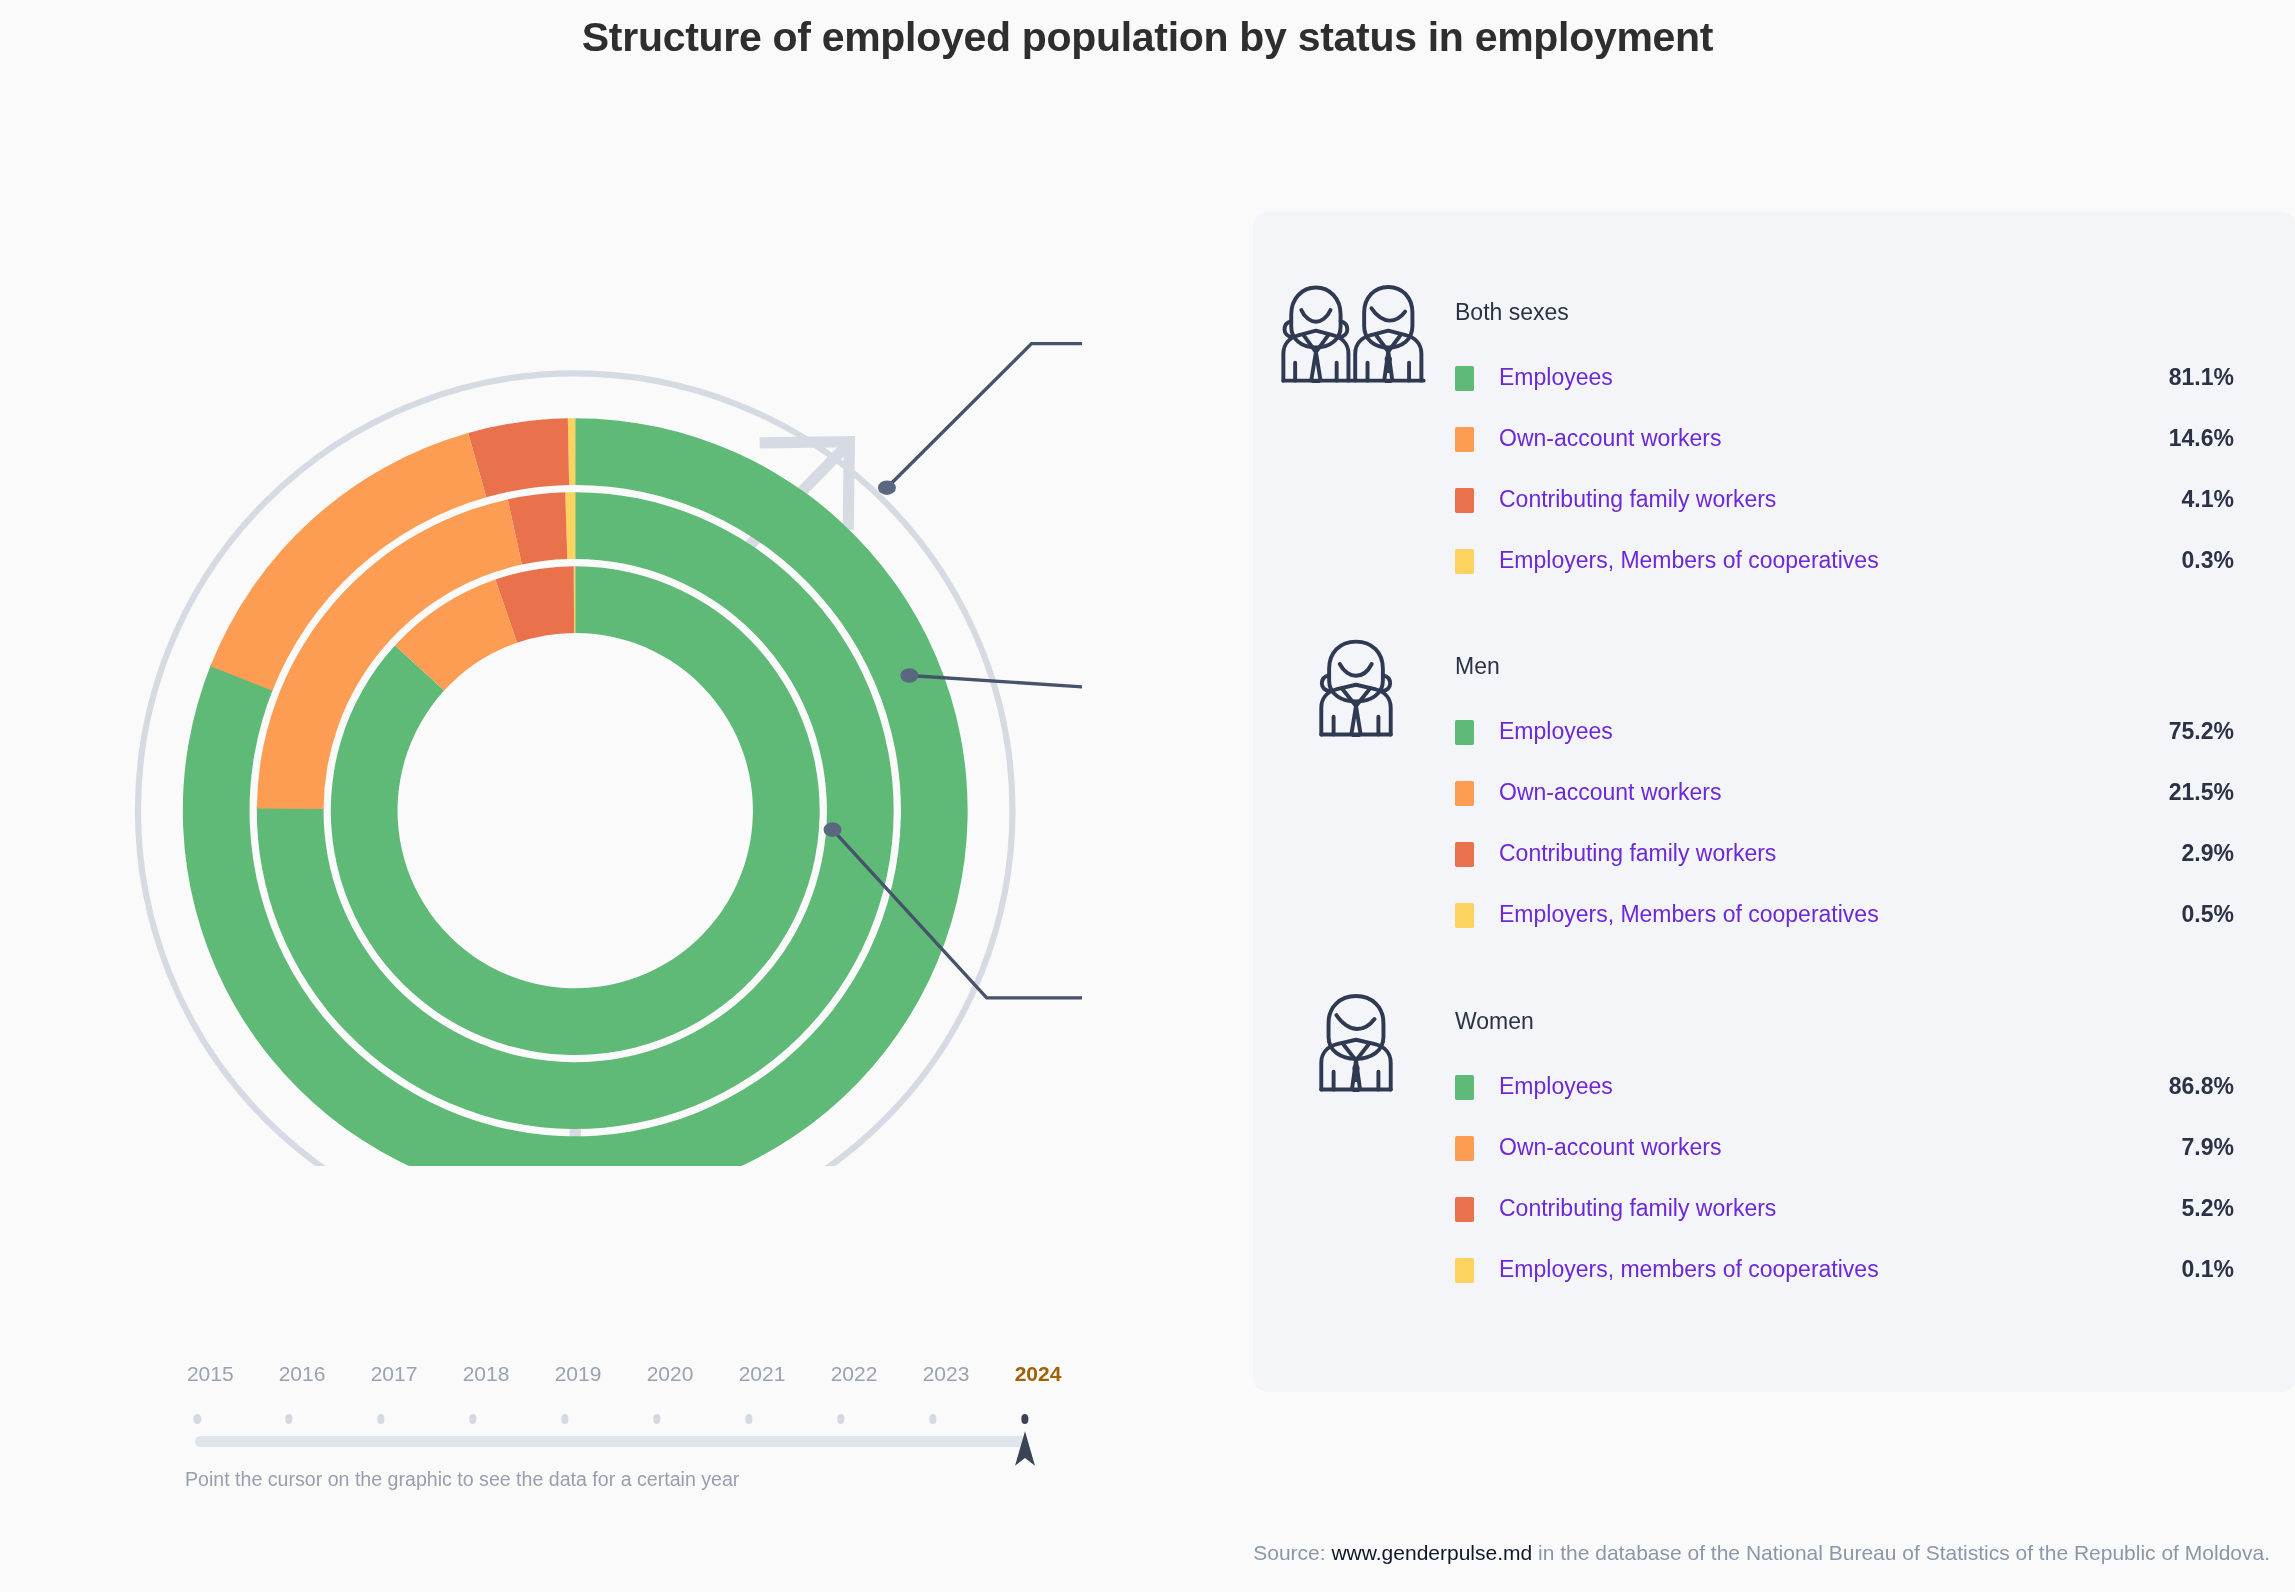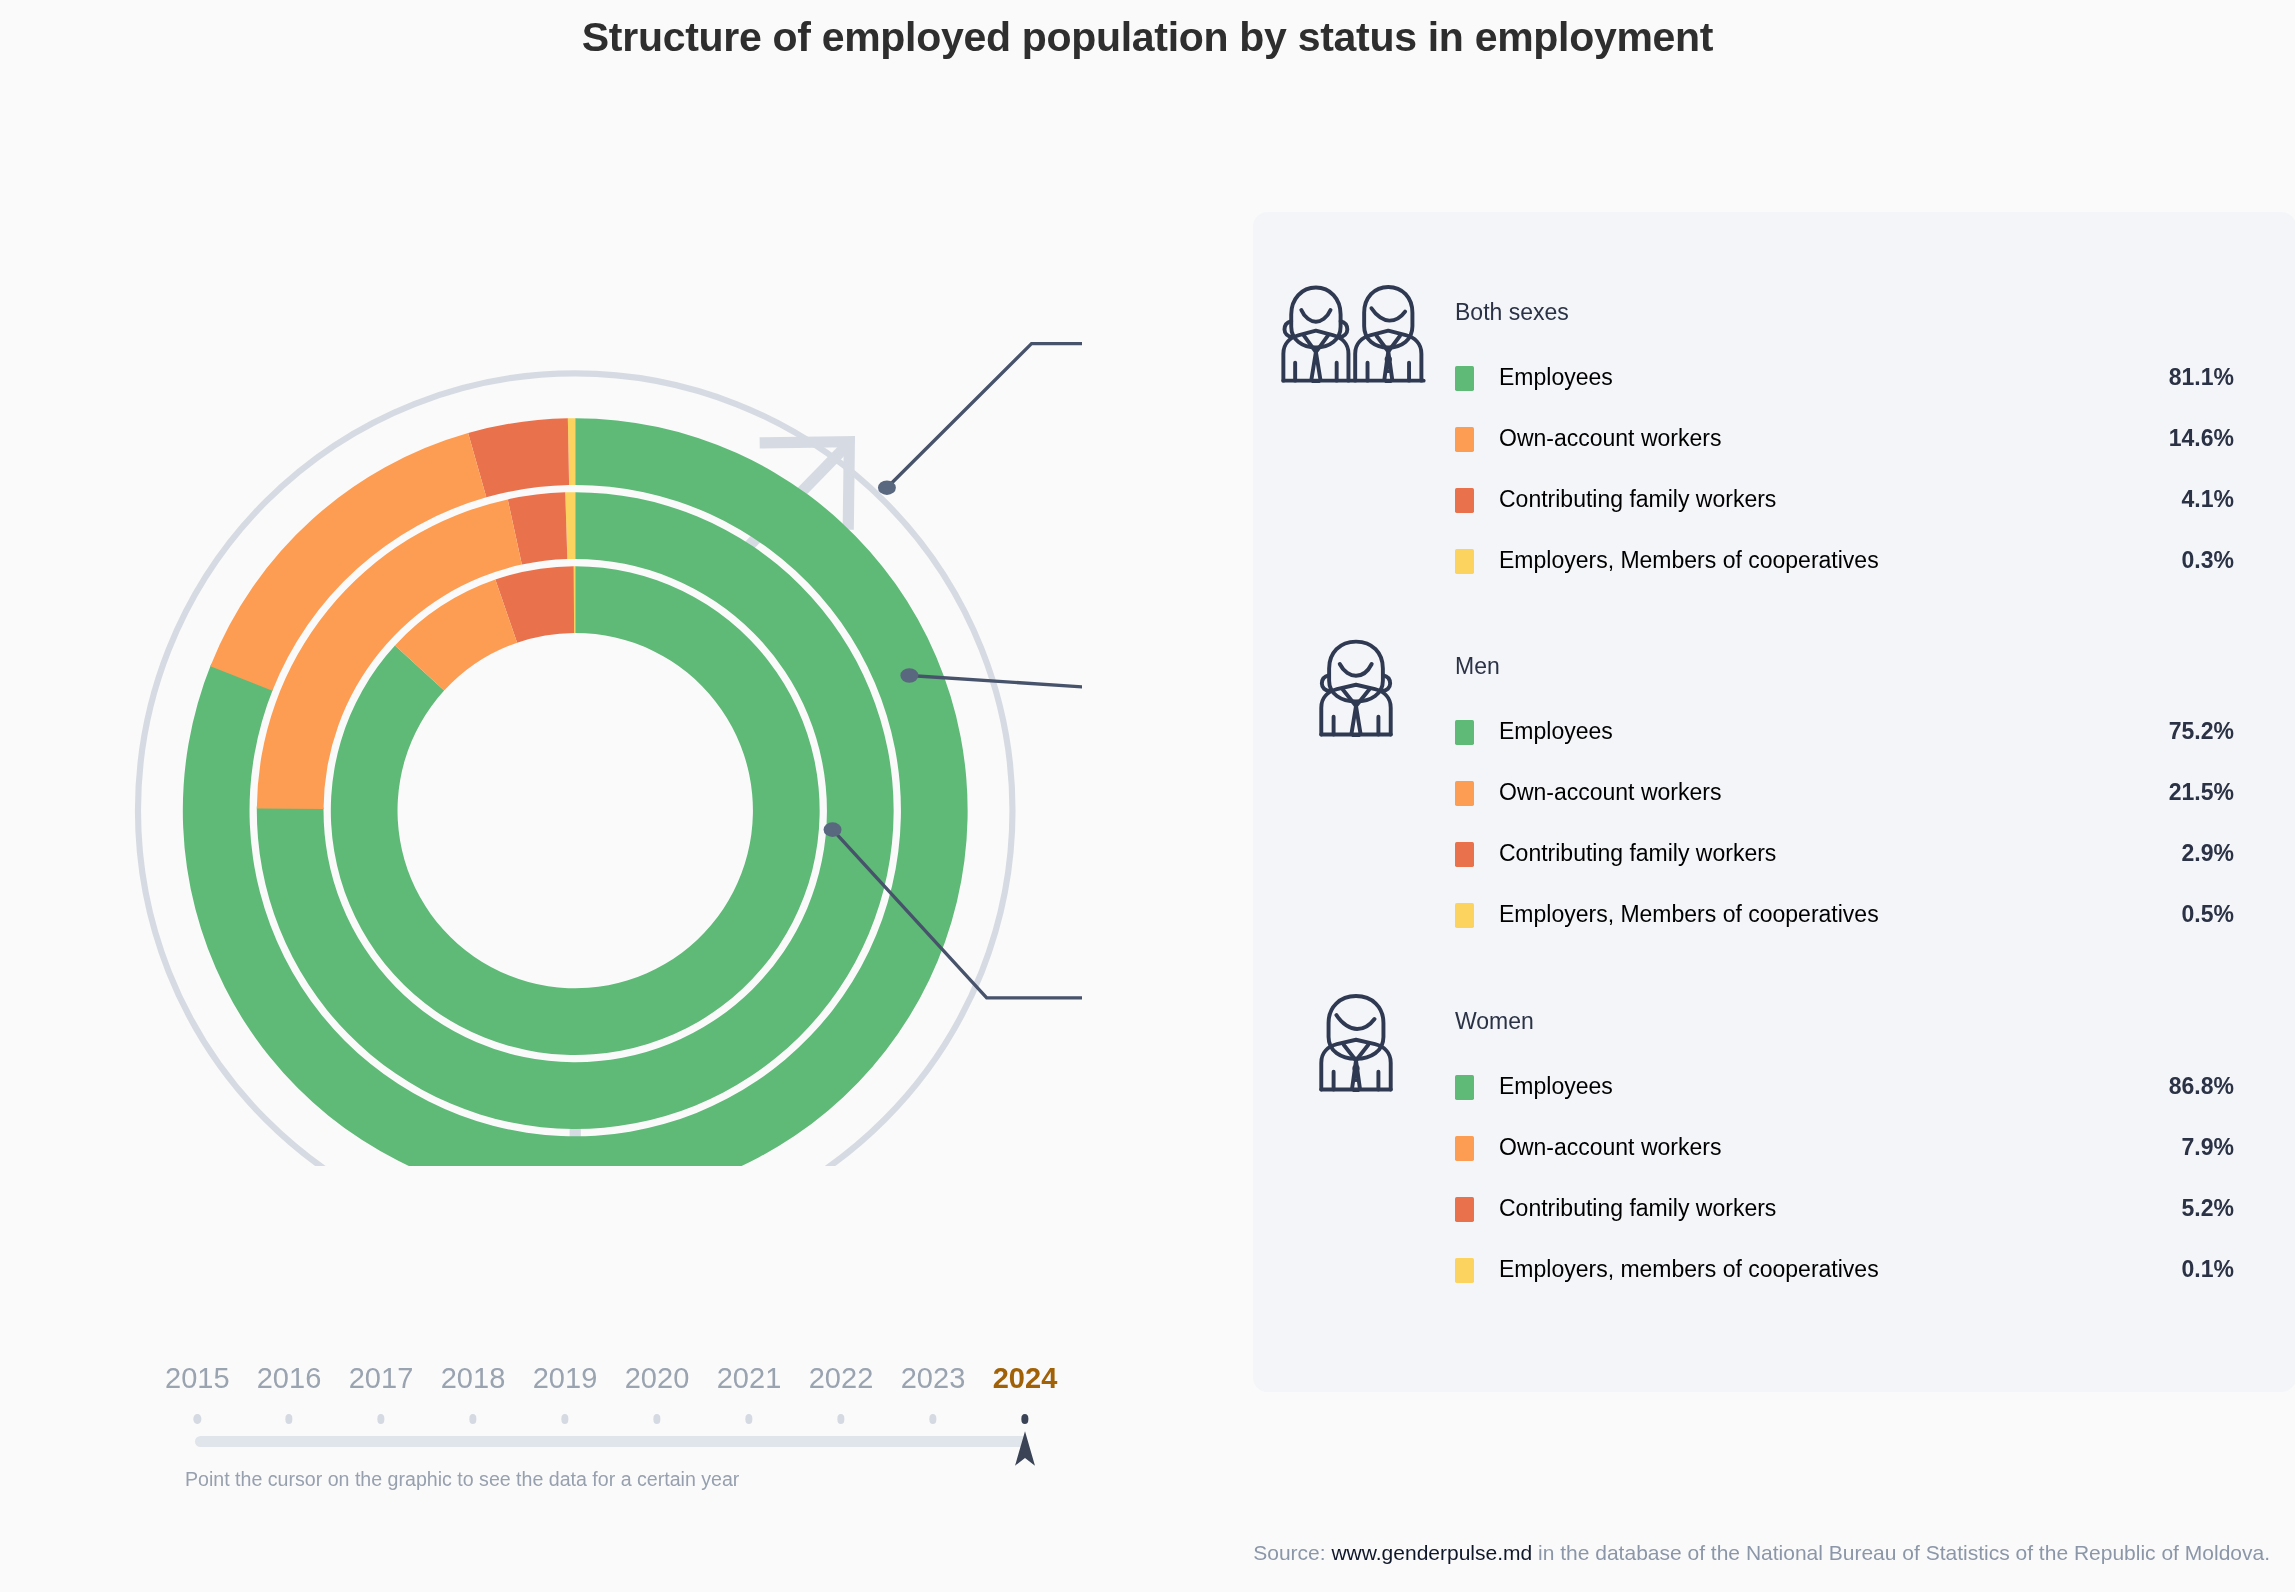--- a/index.html
+++ b/index.html
@@ -99,21 +99,21 @@
     top: 11.2px;
     width: 19px;
     height: 25px;
     border-radius: 1.7px;
   }
   .legend-label {
     position: absolute;
     left: 44px;
     top: 9px;
     font-size: 23px;
-    color: #000000;
+    color: #6d28d9;
     white-space: nowrap;
   }
   .legend-value {
     position: absolute;
     right: 17px;
     top: 9px;
     font-size: 23px;
     font-weight: bold;
     color: #2B3245;
     white-space: nowrap;
@@ -128,23 +128,24 @@
     height: 129px;
   }
   #year-labels {
     position: relative;
     height: 31px;
     width: 100%;
   }
   .year-label {
     position: absolute;
     transform: translateX(-50%);
-    font-size: 29px;
+    font-size: 21px;
     color: #9AA3B0;
     white-space: nowrap;
+    margin-left: 13px;
   }
   .year-label.active {
     color: #a16207;
     font-weight: bold;
   }
   #slider {
     position: absolute;
     top: 50px;
     left: 0;
     width: 100%;

